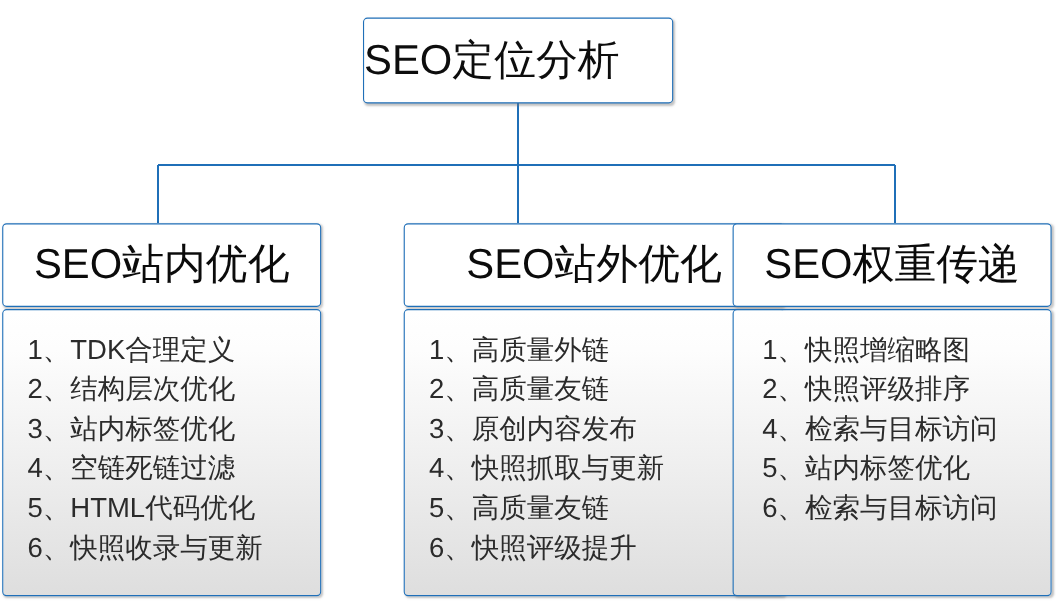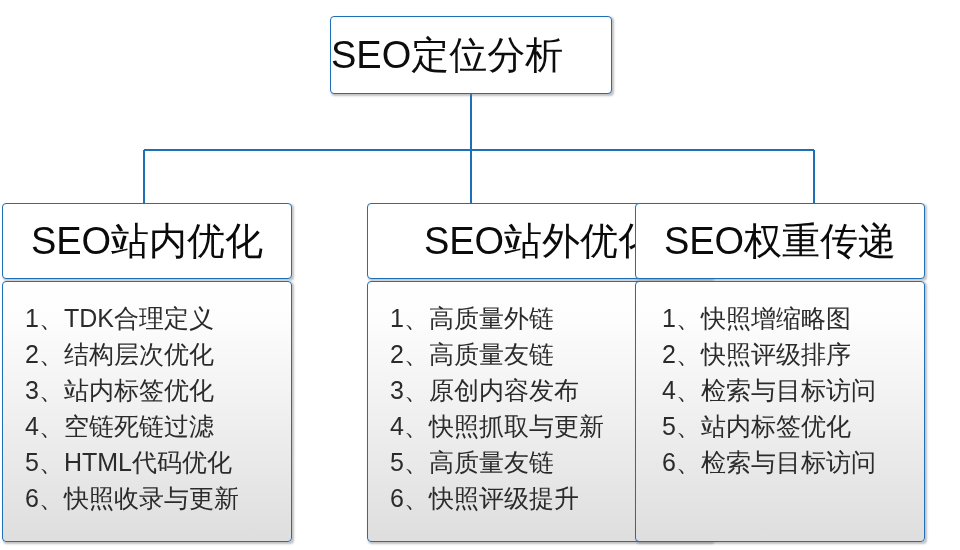--- a/index.html
+++ b/index.html
@@ -106,21 +106,21 @@
   }
   .item-text {
     display: inline-block;
     font-size: 25px;
     color: #2b2b2b;
   }
 
   
   #col-0 { left: 2px;   width: 290px; border-radius: 20px; }
   #col-1 { left: 331px; width: 346px; margin-left: 36px; }
-  #col-2 { left: 635px; width: 290px; }
+  #col-2 { left: 666px; width: 290px; }
 
   #col-0 .item-list { padding-left: 22px; }
   #col-1 .item-list { padding-left: 22px; }
   #col-2 .item-list { padding-left: 26px; }
 </style>
 </head>
 <body>
 
 <div id="canvas">
 

